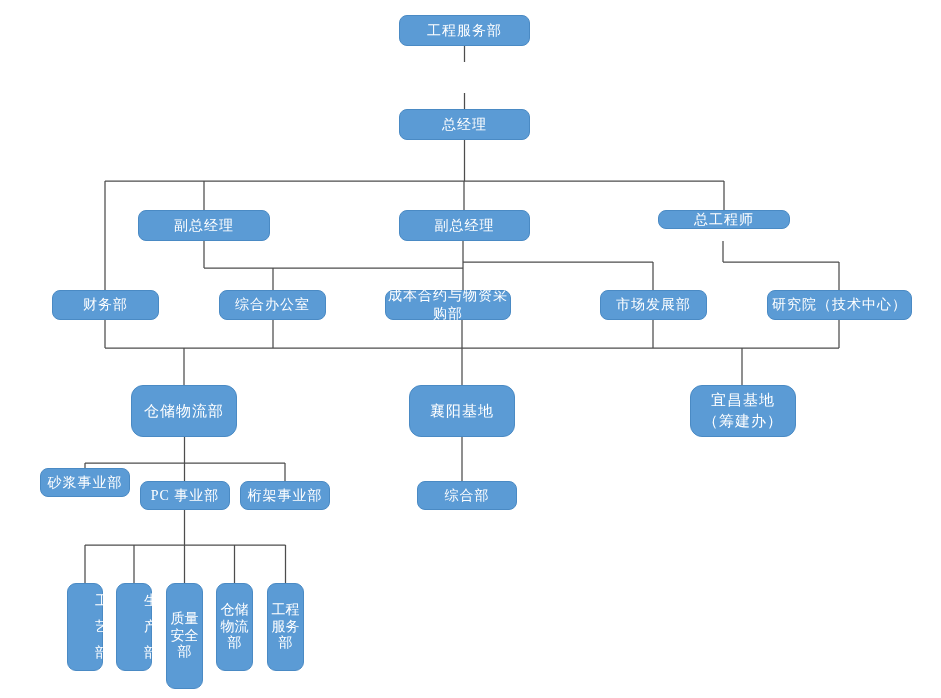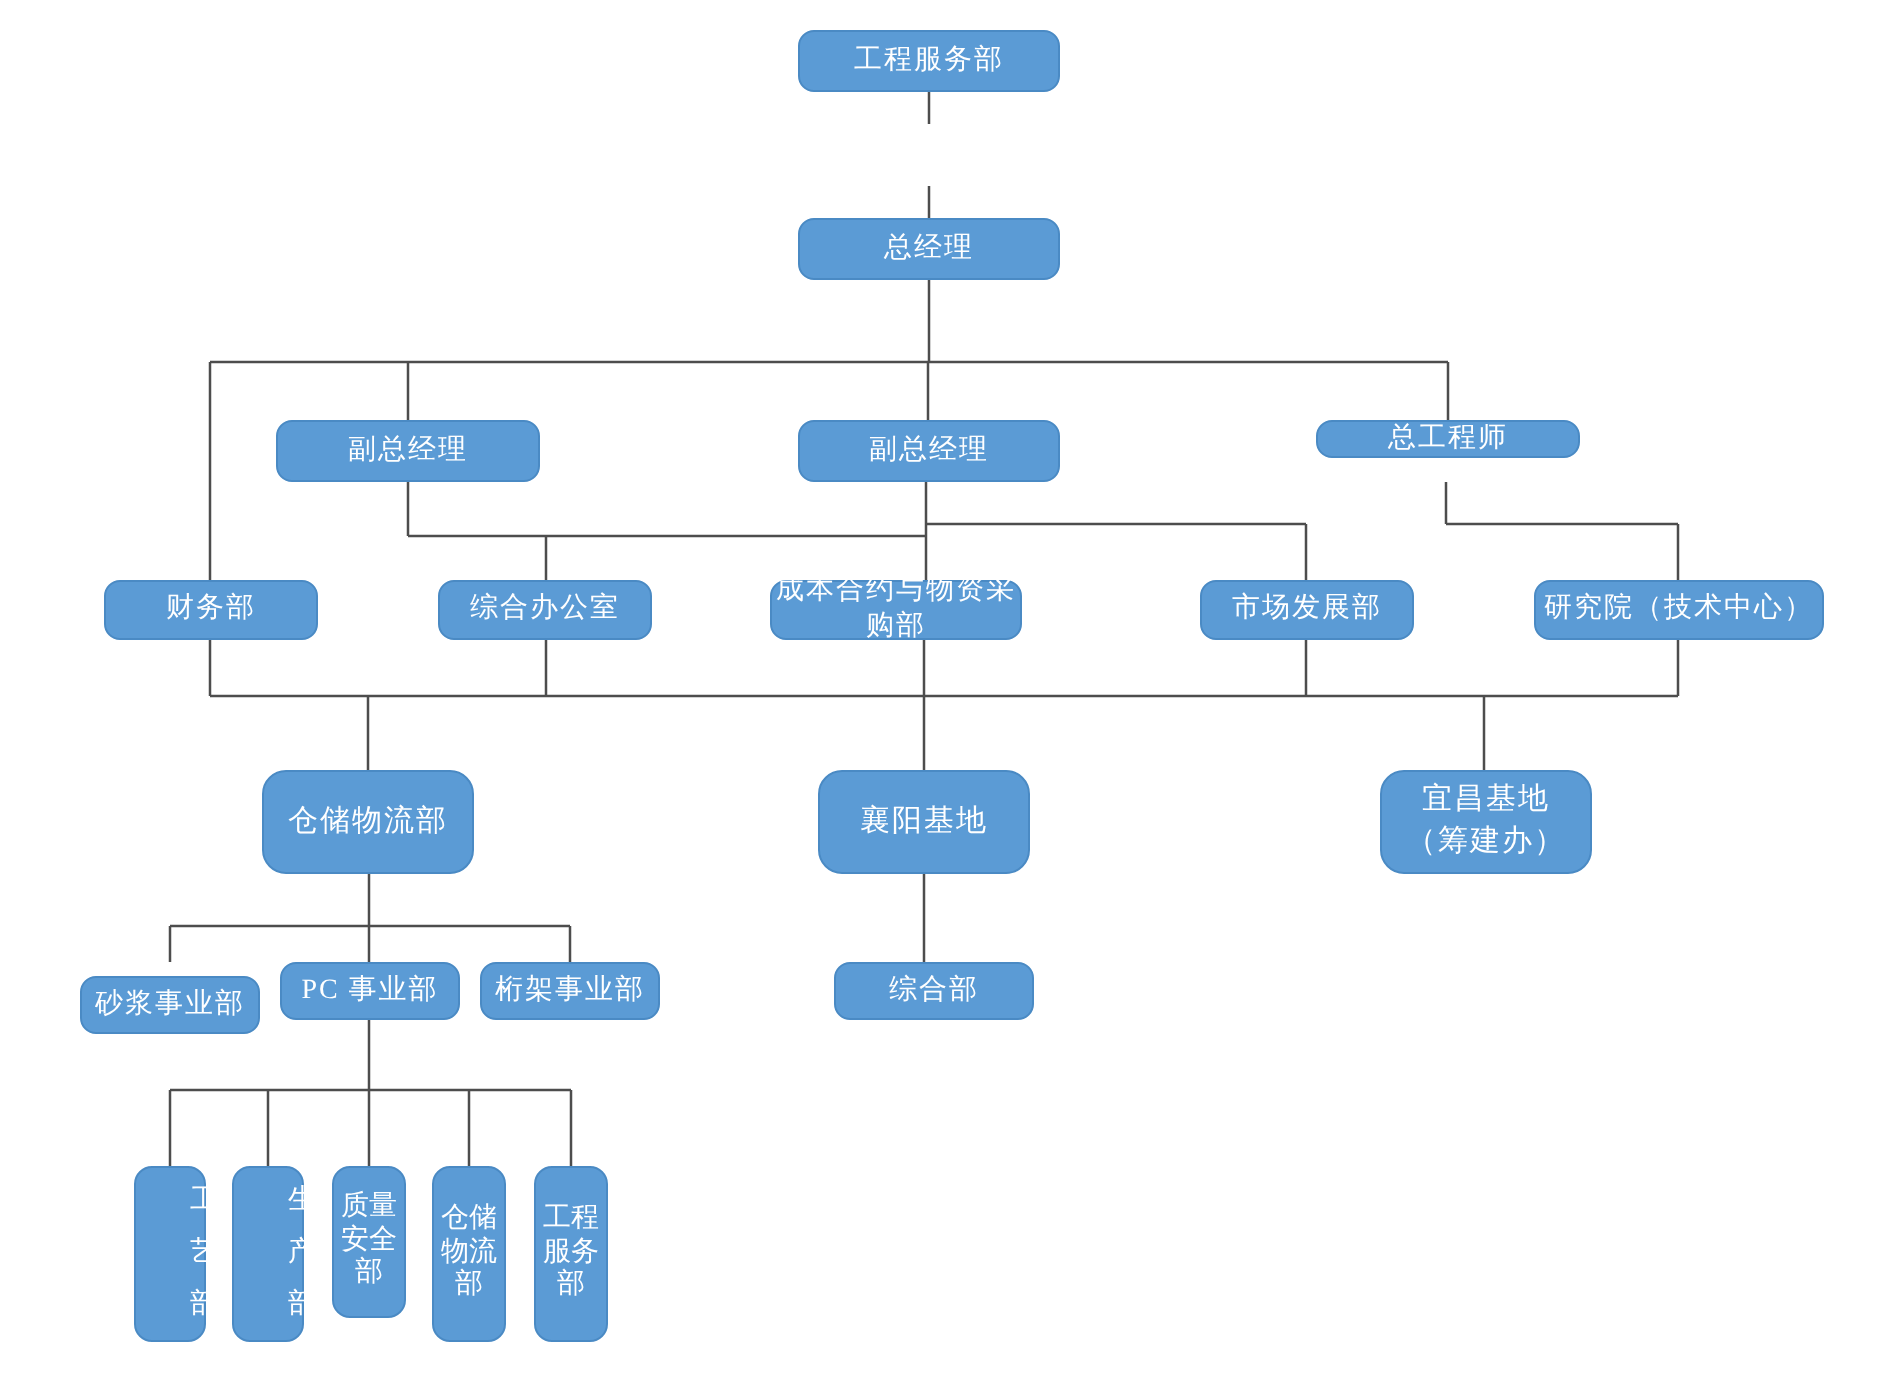--- a/index.html
+++ b/index.html
@@ -107,24 +107,24 @@
   <div class="node" style="left:600px;top:290px;width:107px;height:30px">市场发展部</div>
   <div class="node" style="left:767px;top:290px;width:145px;height:30px">研究院（技术中心）</div>
 
   <div class="node base" style="left:131px;top:385px;width:106px;height:52px">仓储物流部</div>
   <div class="node base" style="left:409px;top:385px;width:106px;height:52px">襄阳基地</div>
   <div class="node base" style="left:690px;top:385px;width:106px;height:52px">
     <span>宜昌基地</span>
     <span>（筹建办）</span>
   </div>
 
-  <div class="node" style="left:40px;top:488px;width:90px;height:29px">砂浆事业部</div>
+  <div class="node" style="left:40px;top:468px;width:90px;height:29px">砂浆事业部</div>
   <div class="node" style="left:140px;top:481px;width:90px;height:29px">PC 事业部</div>
   <div class="node" style="left:240px;top:481px;width:90px;height:29px">桁架事业部</div>
   <div class="node" style="left:417px;top:481px;width:100px;height:29px">综合部</div>
 
   <div class="node vnode loose" style="left:67px;top:583px;width:36px;height:88px">工艺部</div>
   <div class="node vnode loose" style="left:116px;top:583px;width:36px;height:88px">生产部</div>
-  <div class="node vnode tight" style="left:166px;top:583px;width:37px;height:76px">质量安全部</div>
+  <div class="node vnode tight" style="left:166px;top:583px;width:37px;height:106px">质量安全部</div>
   <div class="node vnode tight" style="left:216px;top:583px;width:37px;height:88px">仓储物流部</div>
   <div class="node vnode tight" style="left:267px;top:583px;width:37px;height:88px">工程服务部</div>
 
 </div>
 
 </body></html>

